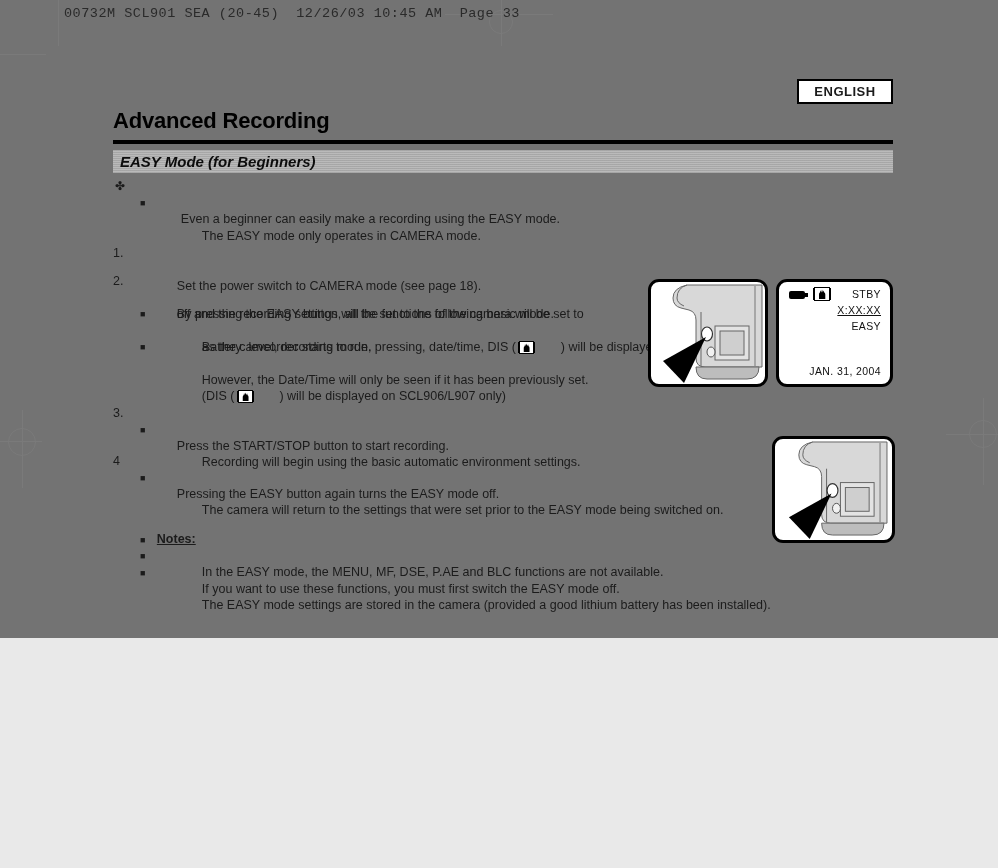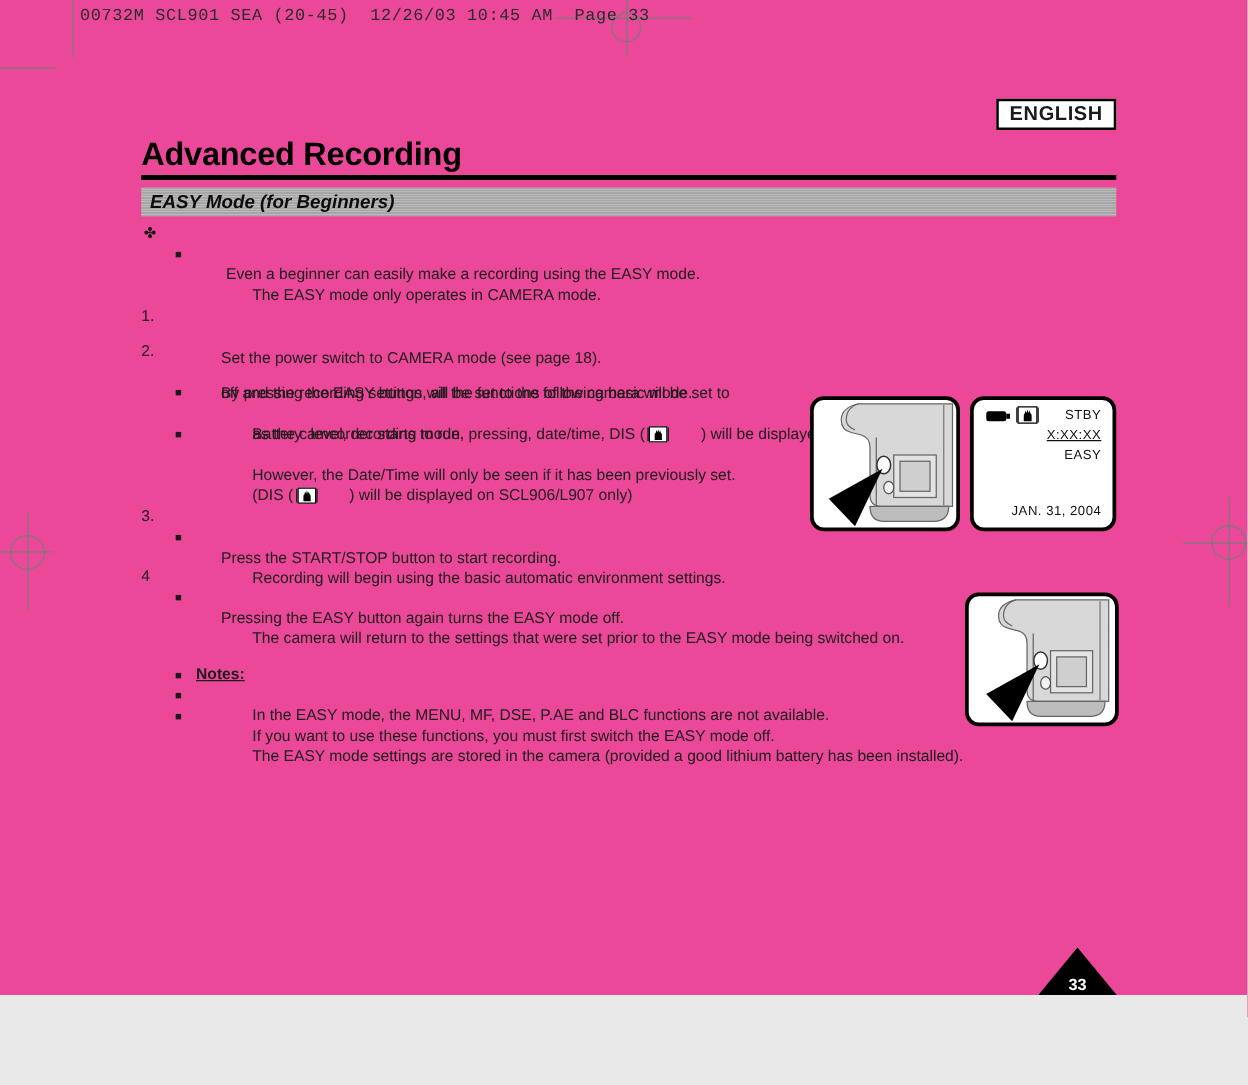--- a/index.html
+++ b/index.html
@@ -1,41 +1,41 @@
 <!DOCTYPE html>
 <html><head>
 <meta charset="utf-8">
 <style>
   * { margin:0; padding:0; box-sizing:border-box; }
   html,body { background:#e9e9e9; }
   .page {
-    position:relative; width:998px; height:796px; background:#ec4899;
+    position:relative; width:998px; height:638px; background:#737373;
     font-family:"Liberation Sans", sans-serif; color:#1b1b1b; overflow:hidden;
     margin:0 auto;
   }
   
   .print-header {
     position:absolute; left:64px; top:6px;
     font-family:"Liberation Mono", monospace; font-size:13.5px; letter-spacing:.5px;
     color:#2a2a2a; white-space:pre;
   }
   
   .mark { position:absolute; background:#7a7a7a; }
   .rm-circle {
     position:absolute; border:1px solid #7a7a7a; border-radius:50%; background:transparent;
   }
   
   .lang-box {
     position:absolute; left:797px; top:79px; width:96px; height:25px;
     border:2.5px solid #000; display:flex; align-items:center; justify-content:center;
-    font-size:16px; font-weight:bold; letter-spacing:.5px; background:#fff;
+    font-size:13px; font-weight:bold; letter-spacing:.5px; background:#fff;
   }
   
   .title {
-    position:absolute; left:113px; top:108px; font-size:26px; font-weight:bold;
+    position:absolute; left:113px; top:108px; font-size:22px; font-weight:bold;
     letter-spacing:-.2px; color:#000;
   }
   .rule { position:absolute; left:113px; top:140px; width:780px; height:4px; background:#000; }
   .banner {
     position:absolute; left:113px; top:150px; width:780px; height:23px;
     background-color:#b3b3b3;
     background-image:repeating-linear-gradient(0deg, rgba(0,0,0,.07) 0 1px, rgba(255,255,255,.09) 1px 2px);
     display:flex; align-items:center; padding-left:7px;
     font-size:15px; font-weight:bold; font-style:italic; color:#0c0c0c;
   }
@@ -53,21 +53,21 @@
   .notes-h { font-weight:bold; text-decoration:underline; }
   .sp { width:100%; }
   
   .dis-box {
     display:inline-block; border:1px solid #000; background:#fff;
     padding:0 1px; line-height:0; vertical-align:-2px;
     box-shadow:-2px 0 0 -1px #000, 2px 0 0 -1px #000;
   }
   
   .fig {
-    position:absolute; border:3px solid #000; border-radius:11px; background:#fff;margin-top:38px;
+    position:absolute; border:3px solid #000; border-radius:11px; background:#fff;
   }
   .fig-cam1 { left:648px; top:279px; width:120px; height:108px; }
   .fig-lcd  { left:776px; top:279px; width:117px; height:108px; }
   .fig-cam2 { left:772px; top:436px; width:123px; height:107px; }
   .fig svg.camart { display:block; width:100%; height:100%; border-radius:8px; }
   .batt {
     position:absolute; left:10px; top:9px; width:16px; height:8px;
     background:#000; border-radius:2px;
   }
   .batt:after {

